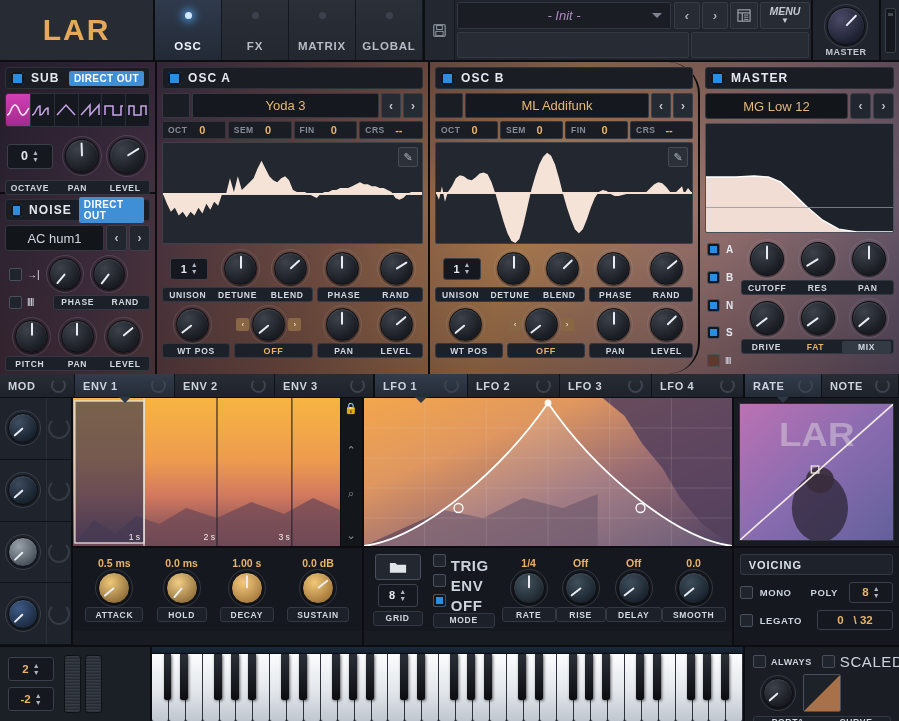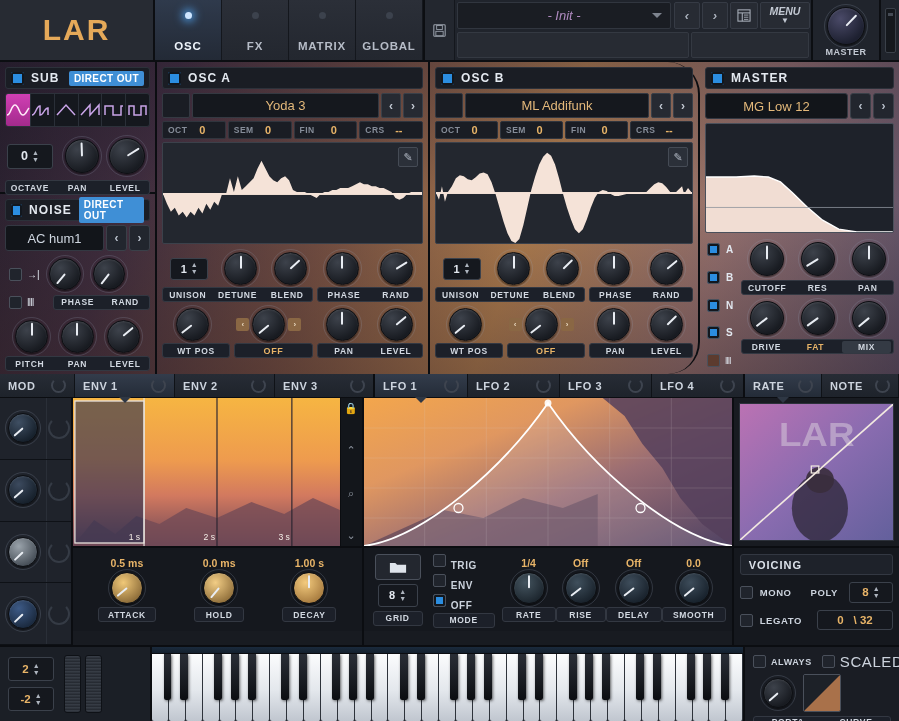--- a/index.html
+++ b/index.html
@@ -189,21 +189,21 @@
           align-items: center; padding: 0 8px; font-size: 11px; font-weight: bold; letter-spacing: 1px; color: #dde3eb; }
   .vrow { height: 22px; display: flex; align-items: center; gap: 7px; margin-top: 6px; }
   .vrow .t { font-size: 9.5px; font-weight: bold; letter-spacing: .6px; color: #ccd3dd; }
   .numbox { background: #15181e; border: 1px solid #3b414b; border-radius: 3px; display: flex;
             align-items: center; justify-content: center; gap: 4px; }
 
   .modecol { width: 76px; display: flex; flex-direction: column; align-items: center; gap: 4px; }
   .folderbtn { width: 46px; height: 26px; background: #23272f; border: 1px solid #4a505b; border-radius: 3px;
                display:flex; align-items:center; justify-content:center; color:#dfe4eb; font-size:14px; }
   .chkrow { display: flex; align-items: center; gap: 5px; height: 17px; }
-  .chkrow .ct { font-size: 10px; font-weight: bold; letter-spacing: .6px; color: #ccd3dd; margin-top: 11px; }
+  .chkrow .ct { font-size: 15px; font-weight: bold; letter-spacing: .6px; color: #ccd3dd; margin-top: 11px; }
 
   
   .kbrow { height: 76px; display: flex; background: #1a1d24; border-top: 2px solid #0b0d11; }
   .bend { width: 150px; display: flex; align-items: center; padding: 0 8px; gap: 8px; background:#1b1f26; }
   .bendcol { display: flex; flex-direction: column; gap: 6px; }
   .wheel { width: 17px; height: 58px; border-radius: 3px; border: 1px solid #0e1116;
            background: repeating-linear-gradient(#3a4049 0px,#2a2f37 2px,#22262d 3px); }
   .keyboard { flex: 1; position: relative; background: #242830; border-left: 2px solid #0b0d11;
               border-right: 2px solid #0b0d11; overflow: hidden; }
   .kbtop { height: 7px; background: linear-gradient(#1a2a3c,#14202e); border-bottom: 1px solid #0b0d11; }
@@ -930,20 +930,31 @@
             </div>
             <div style="display:flex;flex-direction:column;align-items:center;gap:3px">
               <span style="font-size:10.5px;color:#e8b468;font-weight:bold">1.00 s</span>
               <div class="knob" style="width:32px;height:32px">
                 <div class="body" style="background:radial-gradient(circle at 38% 32%,#f3ca7d,#a67a3e 78%)"></div>
                   <div class="ring"></div>
                 <div class="ptr" style="transform:translate(-50%,-100%) rotate(0deg)"></div>
                 </div>
               <div class="klbls" style="width:54px;justify-content:center">
                   <span style="width:100%">DECAY</span>
+                </div>
+            </div>
+            <div style="display:flex;flex-direction:column;align-items:center;gap:3px">
+              <span style="font-size:10.5px;color:#e8b468;font-weight:bold">0.0 dB</span>
+              <div class="knob" style="width:32px;height:32px">
+                <div class="body" style="background:radial-gradient(circle at 38% 32%,#f3c877,#a07538 78%)"></div>
+                  <div class="ring"></div>
+                <div class="ptr" style="transform:translate(-50%,-100%) rotate(52deg)"></div>
+                </div>
+              <div class="klbls" style="width:62px;justify-content:center">
+                  <span style="width:100%">SUSTAIN</span>
                 </div>
             </div>
           </div>
         </div>
       </div>
 
       <div class="lfocol">
         <div class="lfodisp">
           <svg width="100%" height="100%" viewBox="0 0 370 148" preserveAspectRatio="none">
             <defs>

